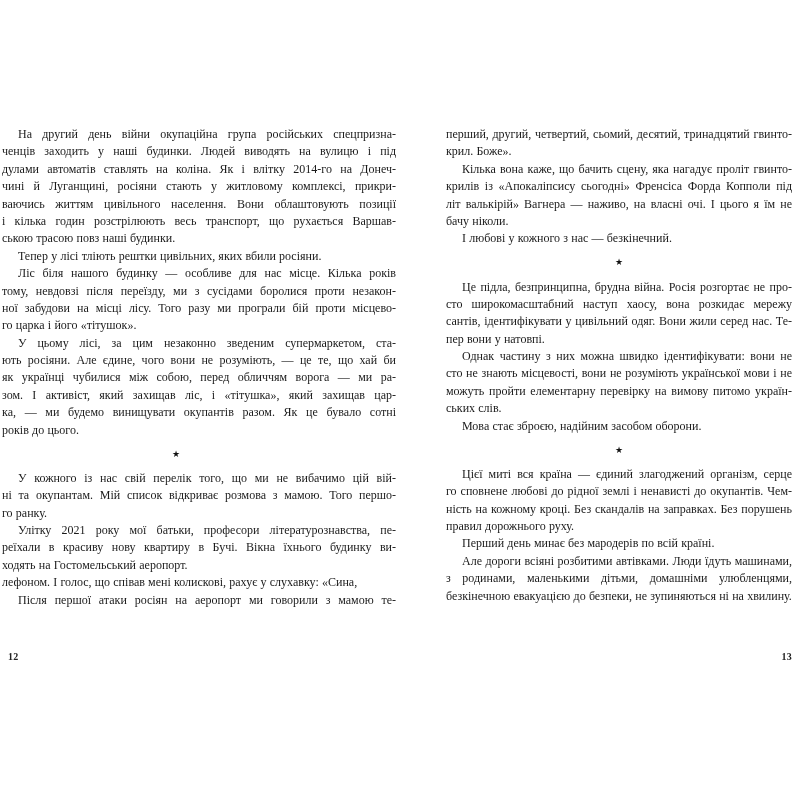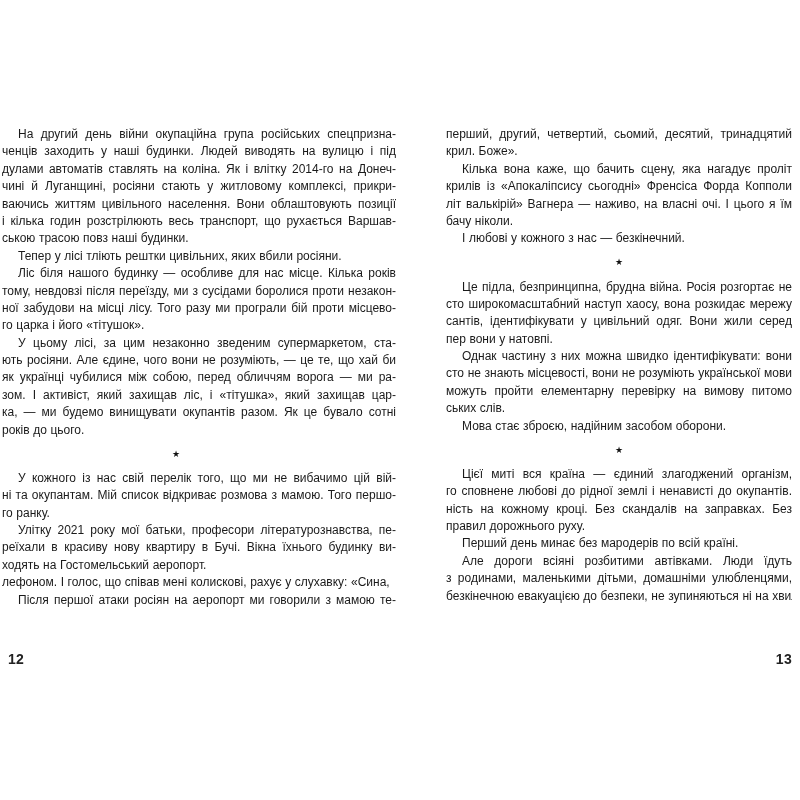--- a/index.html
+++ b/index.html
@@ -8,21 +8,21 @@
     width: 800px;
     height: 800px;
     background: #ffffff;
     overflow: hidden;
   }
   .spread {
     position: relative;
     width: 800px;
     height: 800px;
     background: #ffffff;
-    font-family: Liberation Sans, sans-serif;
+    font-family: Liberation Serif, serif;
     color: #1a1a1a;
   }
   .page {
     position: absolute;
     top: 0;
     height: 800px;
   }
   .page-left  { left: 2px;   width: 394px; }
   .page-right { left: 446px; width: 346px; }
 
@@ -55,21 +55,21 @@
     margin: 6.7px 0;
     text-align: center;
     font-size: 9px;
     color: #111111;
   }
   .page-left .star { padding-right: 46px; }
 
   .page-number {
     position: absolute;
     top: 651px;
-    font-size: 14px;
+    font-size: 10px;
     font-weight: 700;
     letter-spacing: 0.3px;
     color: #222222;
   }
   .page-number-left  { left: 6px; }
   .page-number-right { right: 0; }
 </style>
 </head>
 <body>
 

